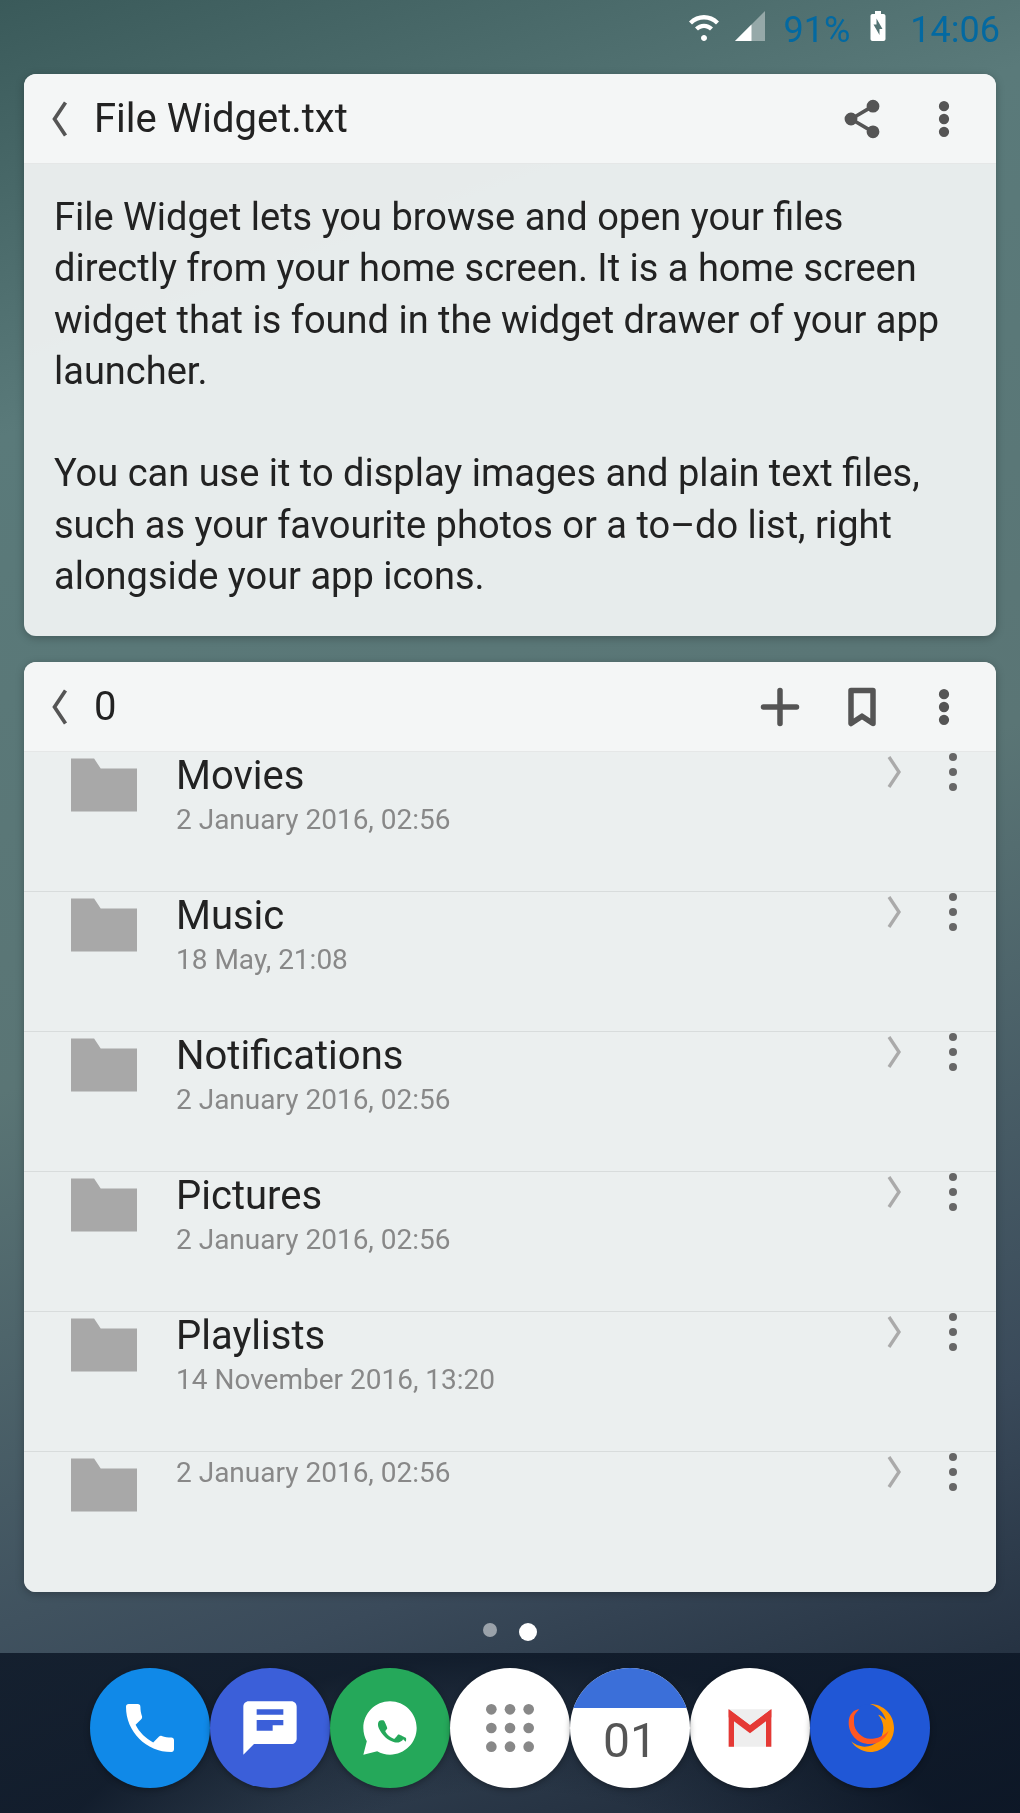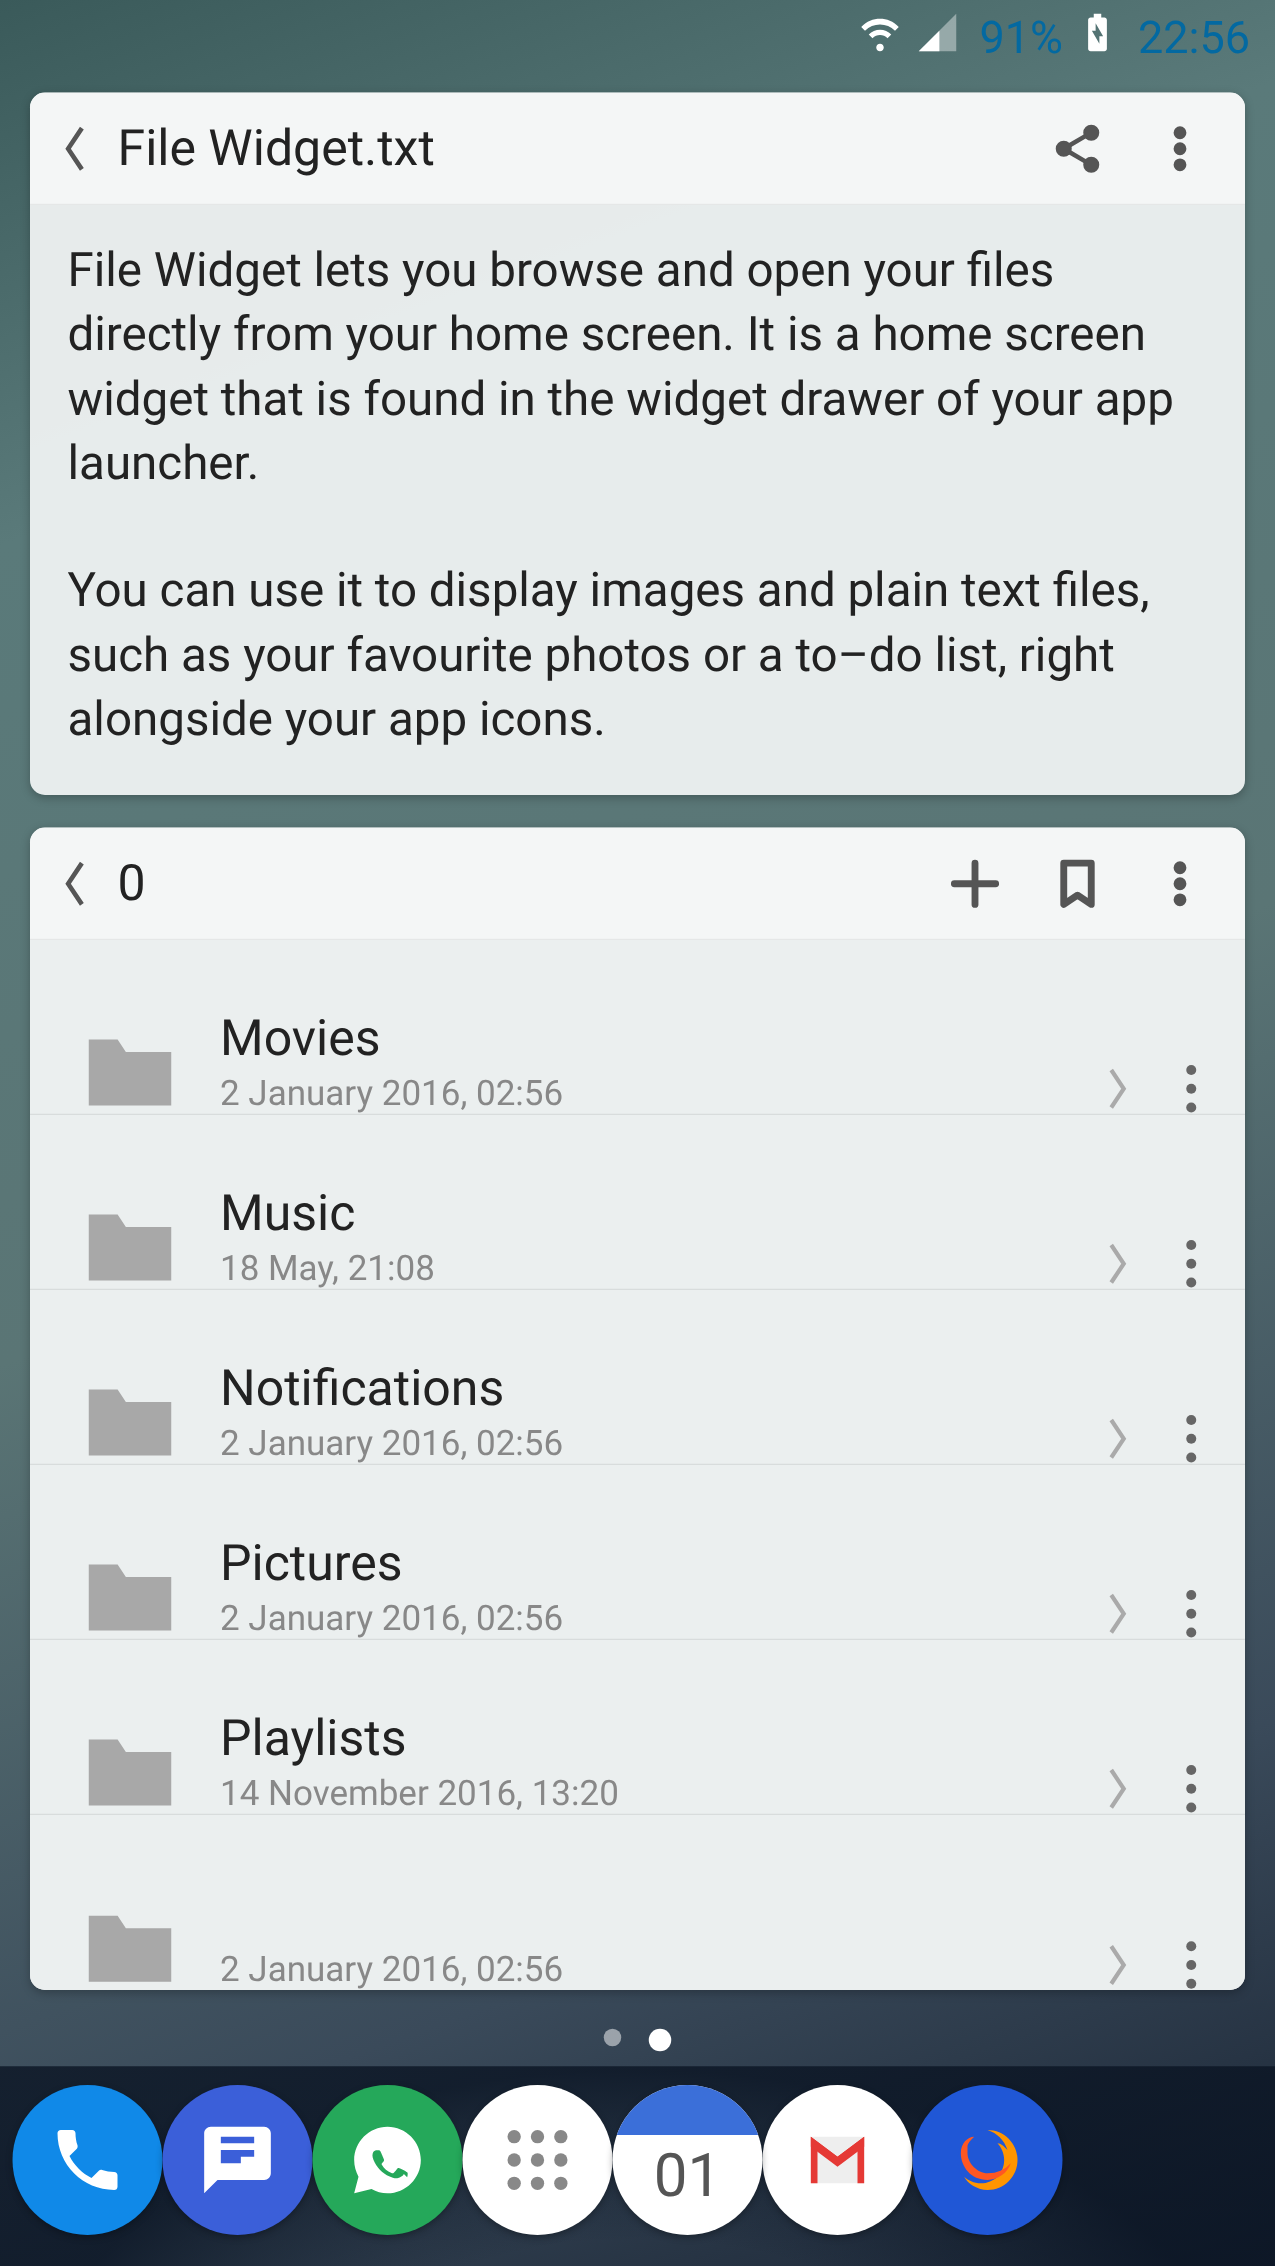--- a/index.html
+++ b/index.html
@@ -61,21 +61,21 @@
     color: #222;
     white-space: pre-wrap;
   }
 
   
   .file-list {
     background: rgba(235,238,238,0.96);
   }
   .file-row {
     display: flex;
-    align-items: flex-end;
+    align-items: flex-start;
     height: 140px;
     border-bottom: 1px solid rgba(0,0,0,0.08);
     padding: 0 18px 0 30px;
   }
   .file-row:last-child { border-bottom: none; }
   .folder-icon-box { width: 100px; display:flex; align-items:center; justify-content:center; }
   .folder-icon-box svg { width: 82px; height: 66px; fill: #a8a8a8; }
   .file-info { flex: 1; padding-left: 22px; }
   .file-name { font-size: 40px; color: #222; }
   .file-date { font-size: 28px; color: #888; margin-top: 4px; }
@@ -103,21 +103,21 @@
   }
 
   
   .dock {
     position: absolute;
     bottom: 0; left:0; right:0;
     height: 160px;
     background: radial-gradient(ellipse at 50% 200%, rgba(0,0,0,0) 0%, rgba(0,0,0,0) 40%, rgba(10,20,35,0.8) 70%);
     display: flex;
     align-items: center;
-    justify-content: flex-start;
+    justify-content: center;
     padding: 0 10px 10px 10px;
   }
   .dock-icon {
     width: 120px; height: 120px;
     border-radius: 50%;
     display:flex; align-items:center; justify-content:center;
     box-shadow: 0 2px 6px rgba(0,0,0,0.3);
     cursor:pointer;
   }
   .dock-icon svg { width: 64px; height: 64px; }
@@ -147,21 +147,21 @@
         <path d="M2 22h20V2z" fill="#fff" fill-opacity="0.4"></path>
         <path d="M2 22h11V11z"></path>
       </svg>
   </span>
   <span class="battery-text">91%</span>
   <span>
     <svg viewBox="0 0 24 24">
         <path d="M15.67 4H14V2h-4v2H8.33C7.6 4 7 4.6 7 5.33v15.33C7 21.4 7.6 22 8.33 22h7.33c.74 0 1.34-.6 1.34-1.34V5.33C17 4.6 16.4 4 15.67 4zM13 18l-4-7h2V7l4 7h-2v4z"></path>
       </svg>
   </span>
-  <span class="time">22:56</span>
+  <span class="time">14:06</span>
 </div>
 
 <div class="widget-card">
   <div class="widget-header">
     <div class="back-chevron">
       <svg viewBox="0 0 24 48">
           <polyline points="18,6 6,24 18,42"></polyline>
         </svg>
     </div>
     <div class="widget-title">File Widget.txt</div>

